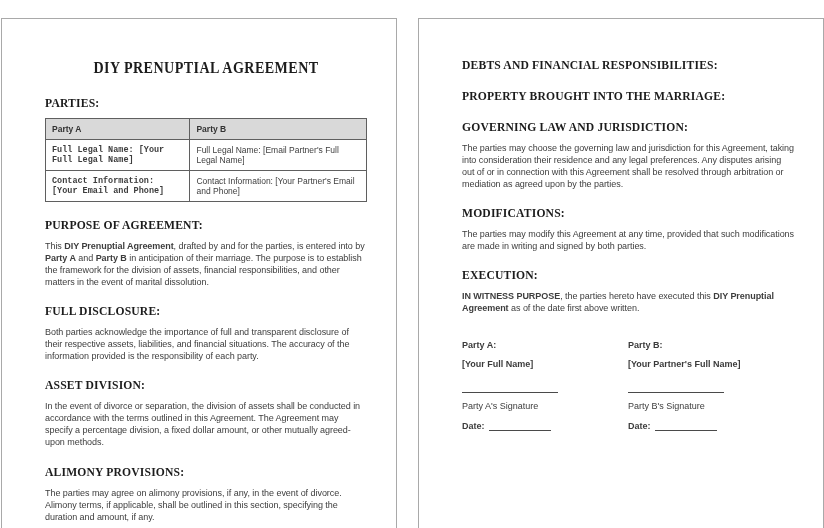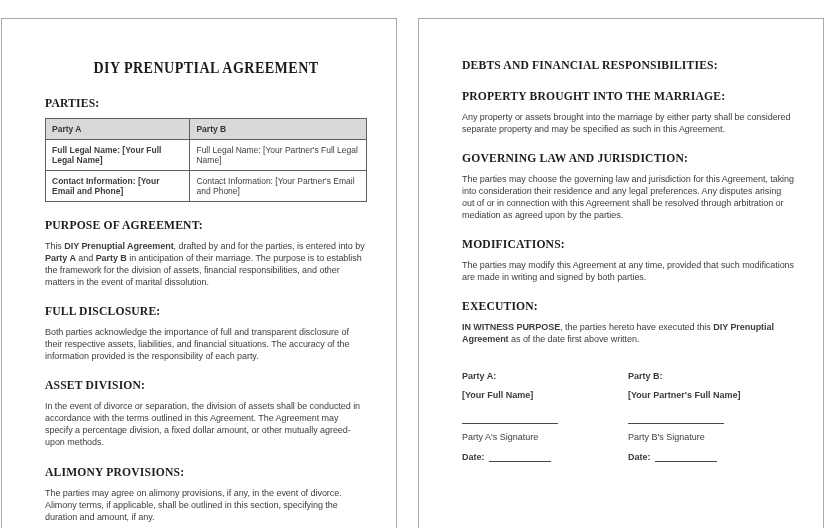--- a/index.html
+++ b/index.html
@@ -67,21 +67,21 @@
     vertical-align: top;
     color: #3d3d3d;
   }
   table.parties th {
     background: #d9d9d9;
     font-weight: 700;
     color: #333333;
   }
   table.parties col.cA { width: 45%; }
   table.parties col.cB { width: 55%; }
-  table.parties td.bold { font-weight: 700; }
+  table.parties td.bold { font-weight: 700; font-family: Liberation Mono, monospace; }
   .sig-block {
     display: flex;
     margin-top: 26px;
   }
   .sig-col { width: 194px; font-size: 9px; }
   .sig-label { font-weight: 700; margin-bottom: 9px; color: #3b3b3b; }
   .sig-name  { font-weight: 700; margin-bottom: 22px; color: #3b3b3b; }
   .sig-line {
     width: 96px;
     border-bottom: 1.3px solid #4a4a4a;
@@ -114,21 +114,21 @@
         </colgroup>
       <thead>
         <tr>
           <th>Party A</th>
           <th>Party B</th>
         </tr>
       </thead>
       <tbody>
         <tr>
           <td class="bold">Full Legal Name: [Your Full Legal Name]</td>
-          <td>Full Legal Name: [Your Partner's Full Legal Name]</td>
+          <td>Full Legal Name: [Email Partner's Full Legal Name]</td>
         </tr>
         <tr>
           <td class="bold">Contact Information: [Your Email and Phone]</td>
           <td>Contact Information: [Your Partner's Email and Phone]</td>
         </tr>
       </tbody>
     </table>
 
     <h2 class="sec-heading">PURPOSE OF AGREEMENT:</h2>
     <p class="sec-body"><span>This </span><span style="font-weight: 700;">DIY Prenuptial Agreement</span><span>, drafted by and for the parties, is entered into by </span><span style="font-weight: 700;">Party A</span><span> and </span><span style="font-weight: 700;">Party B</span><span> in anticipation of their marriage. The purpose is to establish the framework for the division of assets, financial responsibilities, and other matters in the event of marital dissolution.</span></p>
@@ -140,21 +140,20 @@
     <p class="sec-body">In the event of divorce or separation, the division of assets shall be conducted in accordance with the terms outlined in this Agreement. The Agreement may specify a percentage division, a fixed dollar amount, or other mutually agreed-upon methods.</p>
 
     <h2 class="sec-heading">ALIMONY PROVISIONS:</h2>
     <p class="sec-body">The parties may agree on alimony provisions, if any, in the event of divorce. Alimony terms, if applicable, shall be outlined in this section, specifying the duration and amount, if any.</p>
   </div>
 
   <div class="page">
     <h2 class="sec-heading first">DEBTS AND FINANCIAL RESPONSIBILITIES:</h2>
 
     <h2 class="sec-heading">PROPERTY BROUGHT INTO THE MARRIAGE:</h2>
-    <p class="sec-body">Any property or assets brought into the marriage by either party shall be considered separate property and may be specified as such in this Agreement.</p>
 
     <h2 class="sec-heading">GOVERNING LAW AND JURISDICTION:</h2>
     <p class="sec-body">The parties may choose the governing law and jurisdiction for this Agreement, taking into consideration their residence and any legal preferences. Any disputes arising out of or in connection with this Agreement shall be resolved through arbitration or mediation as agreed upon by the parties.</p>
 
     <h2 class="sec-heading">MODIFICATIONS:</h2>
     <p class="sec-body">The parties may modify this Agreement at any time, provided that such modifications are made in writing and signed by both parties.</p>
 
     <h2 class="sec-heading">EXECUTION:</h2>
     <p class="sec-body"><span style="font-weight: 700;">IN WITNESS PURPOSE</span><span>, the parties hereto have executed this </span><span style="font-weight: 700;">DIY Prenuptial Agreement</span><span> as of the date first above written.</span></p>
 

